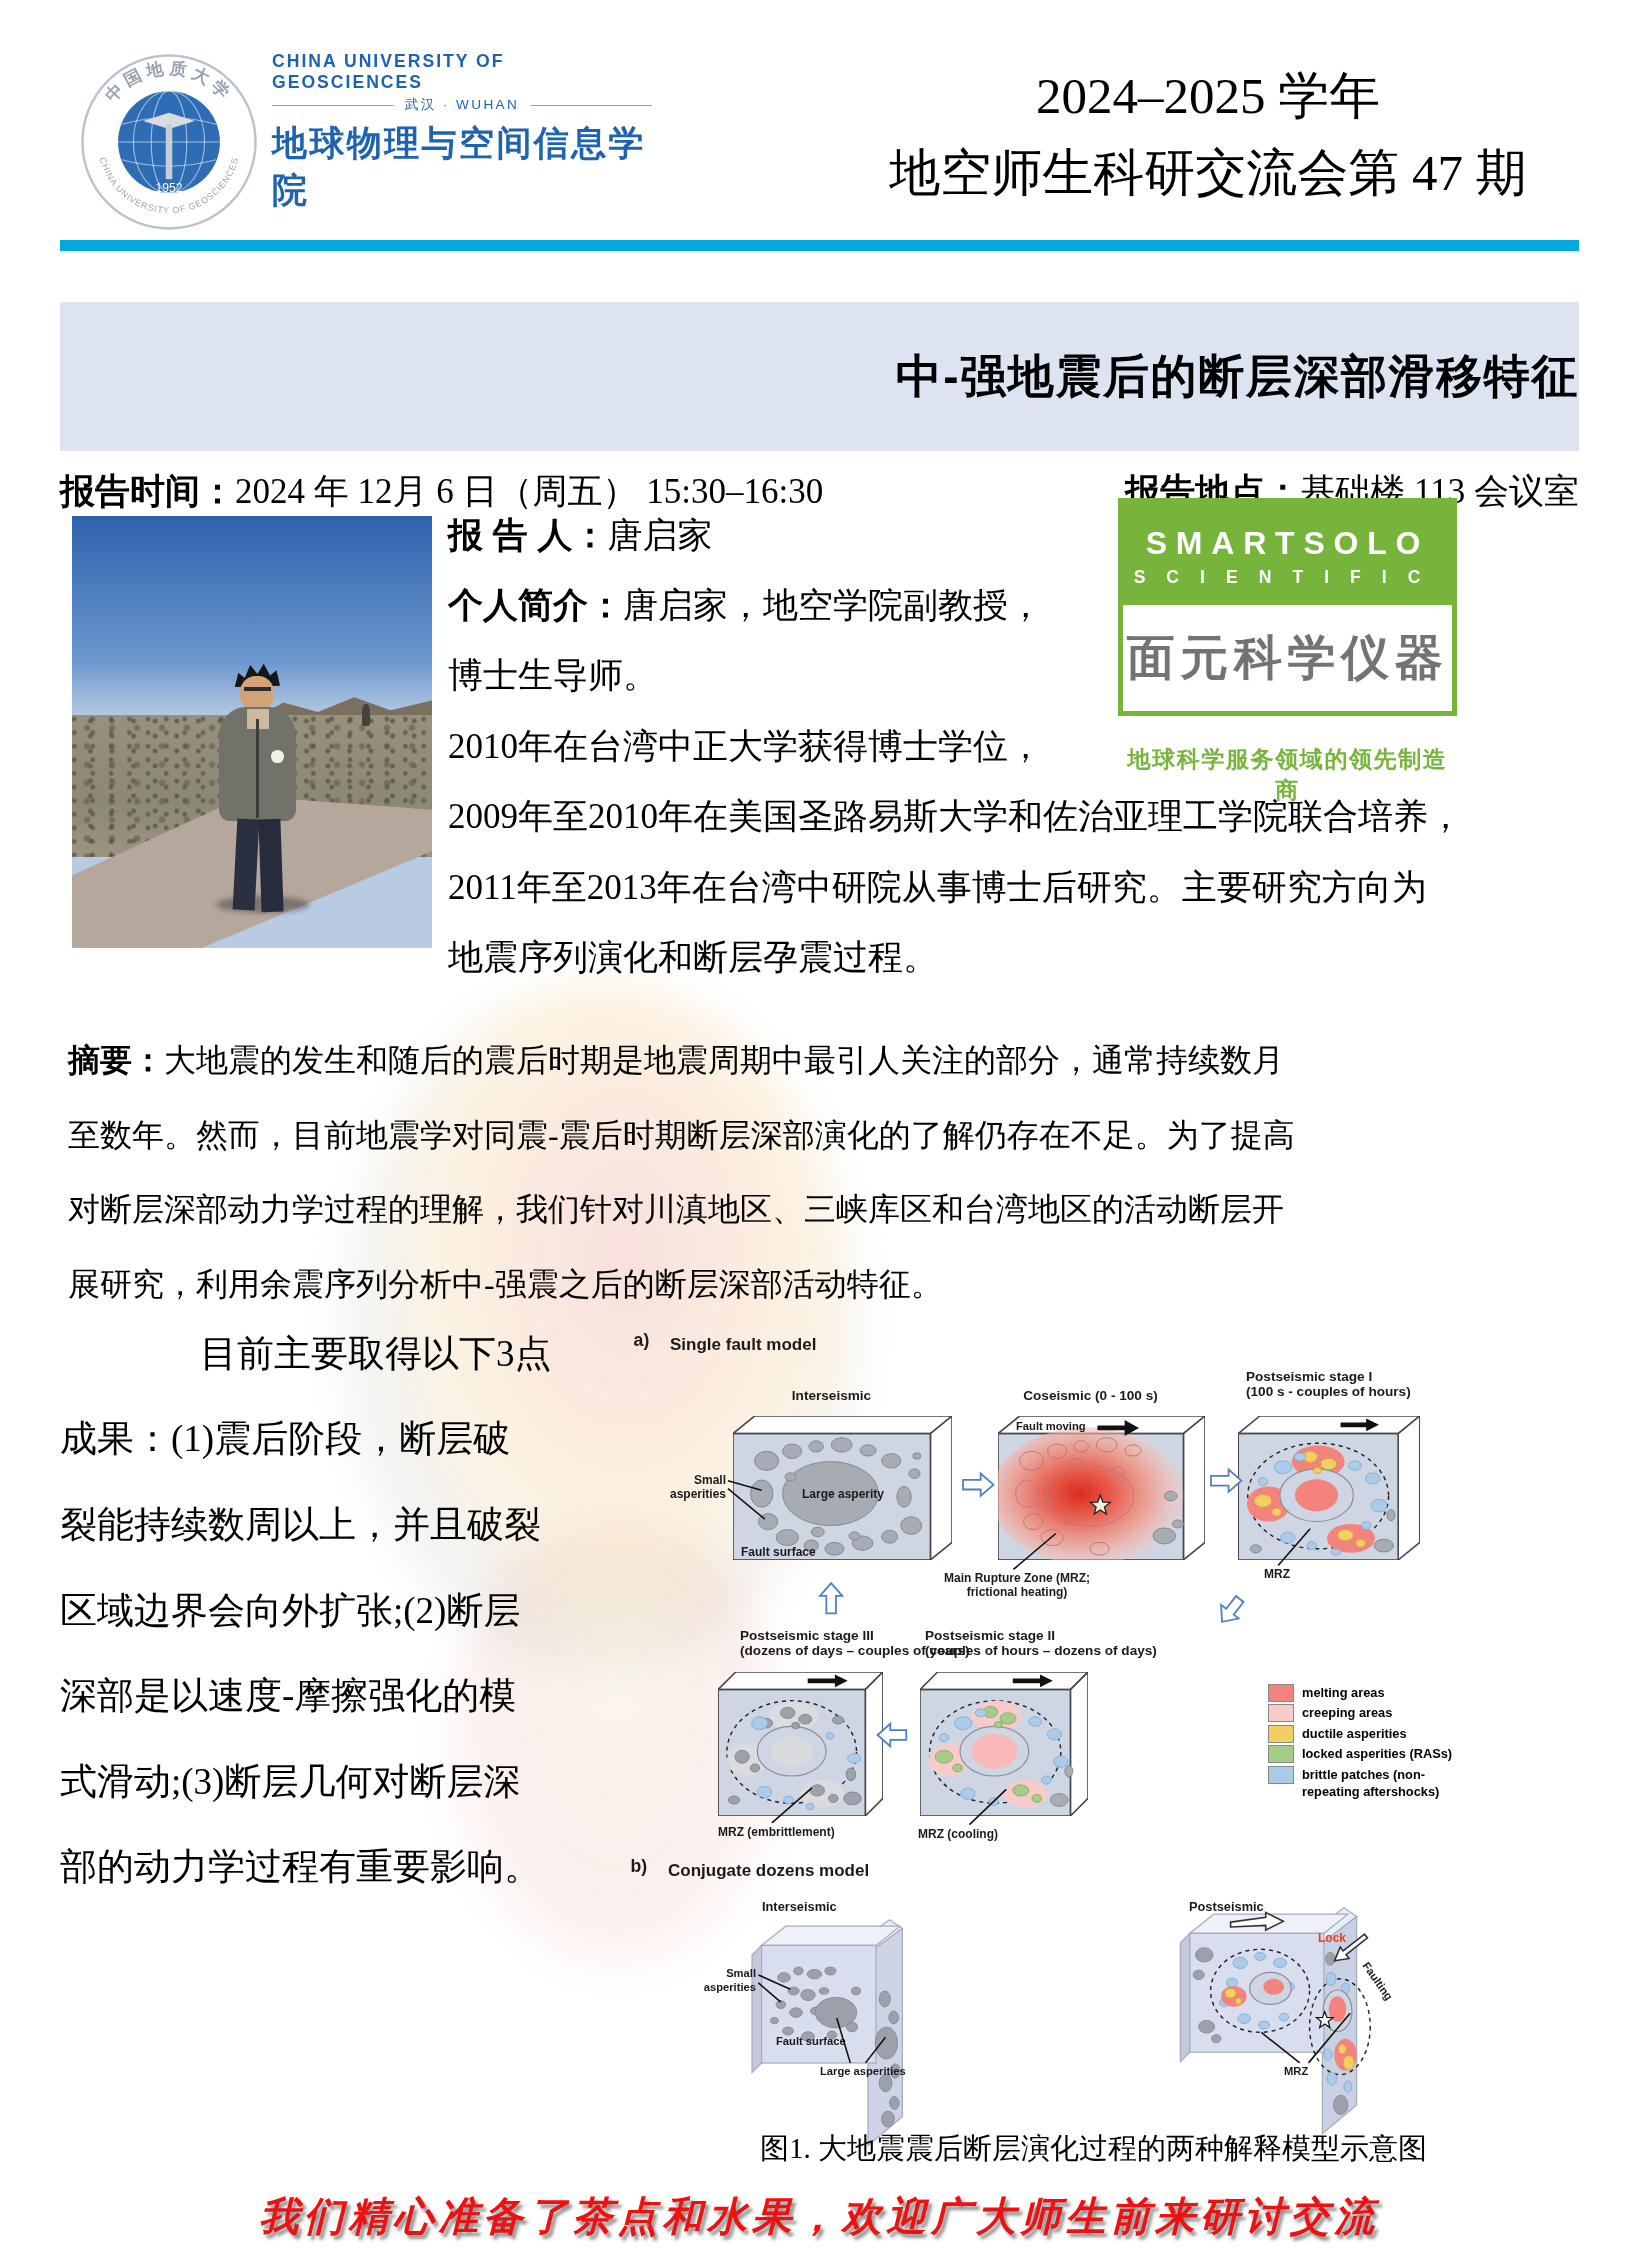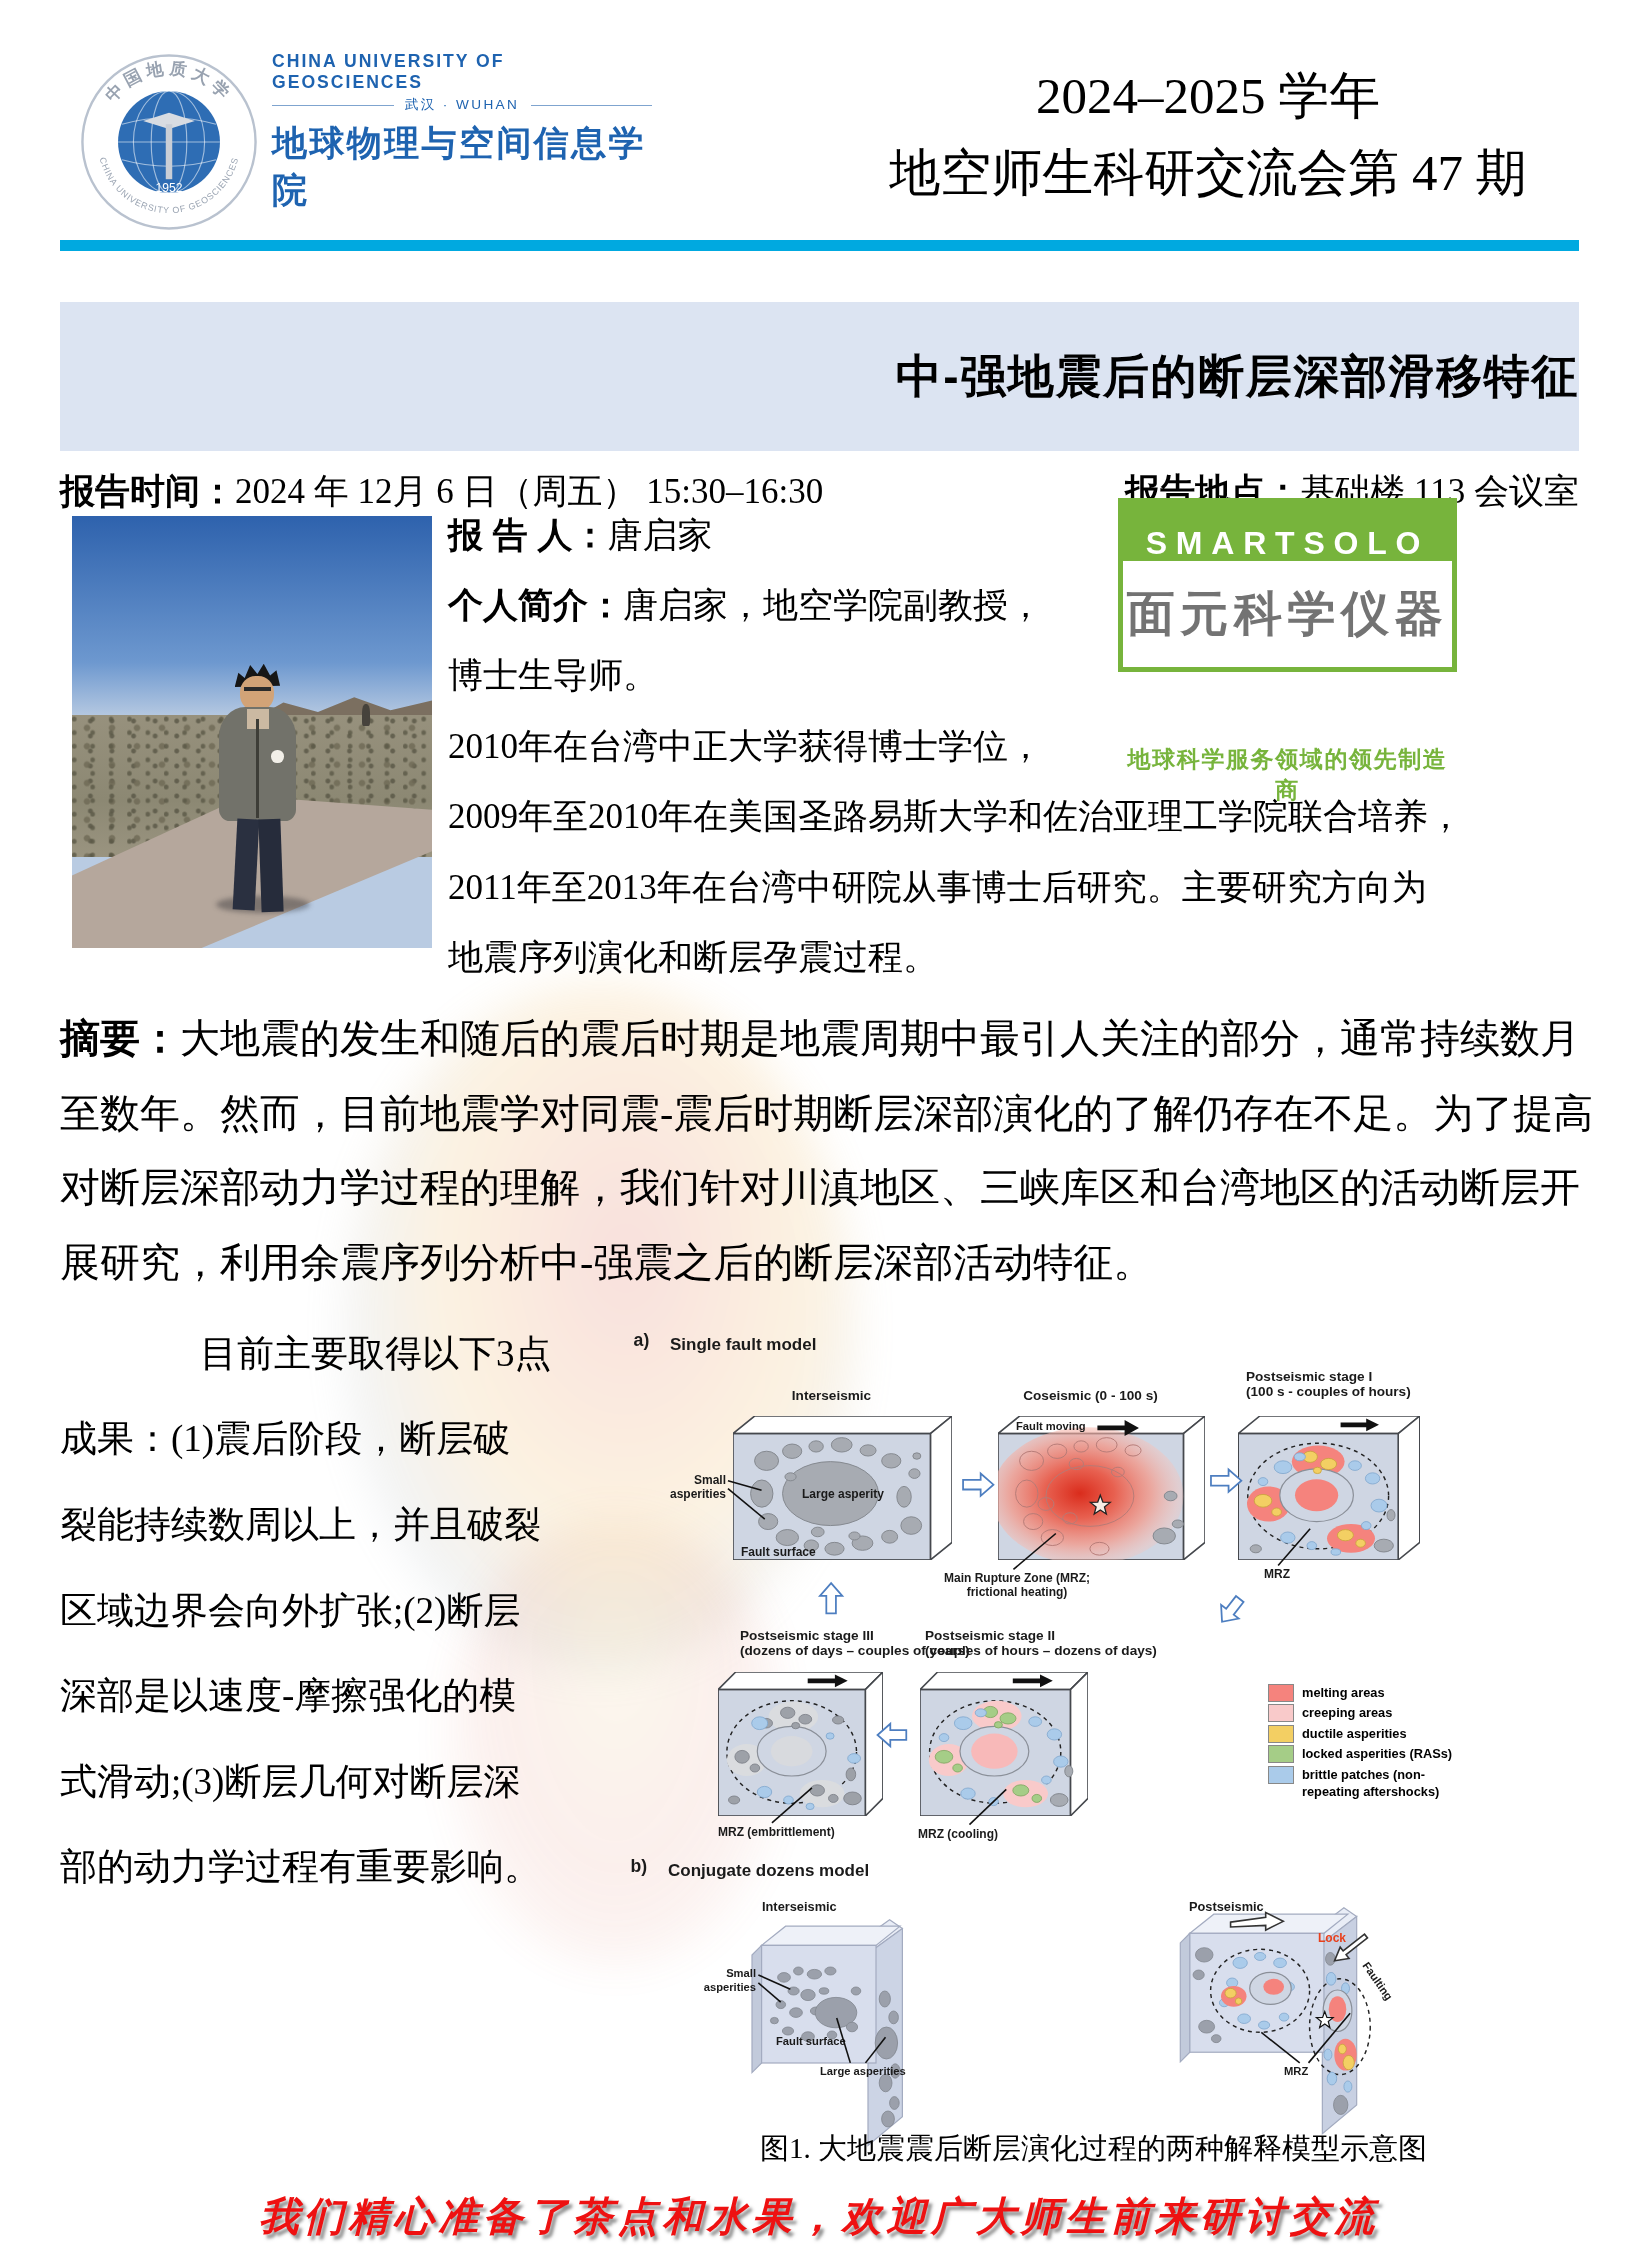--- a/index.html
+++ b/index.html
@@ -22,33 +22,33 @@
   #banner{left:60px;top:302px;width:1519px;height:149px;background:#dce4f2;
           display:flex;align-items:center;justify-content:flex-end;}
   #banner-title{font-size:46px;font-weight:bold;letter-spacing:1.6px;
           font-family:"Liberation Sans","DejaVu Sans",sans-serif;}
   #info-row{left:60px;top:468px;width:1519px;font-size:35px;}
   .info-label{font-weight:bold;font-family:"Liberation Sans","DejaVu Sans",sans-serif;}
   
   .bio-line{position:absolute;left:448px;font-size:35px;white-space:nowrap;}
   .bio-label{font-weight:bold;font-family:Liberation Sans, sans-serif;}
   
-  #sponsor-box{left:1118px;top:498px;width:339px;height:174px;background:#77b43c;}
+  #sponsor-box{left:1118px;top:498px;width:339px;height:218px;background:#77b43c;}
   #sp-brand{color:#fff;font-size:32px;font-weight:bold;letter-spacing:8.8px;text-align:center;margin-top:27px;
             font-family:"Liberation Sans","DejaVu Sans",sans-serif;}
   #sp-brand2{color:#fff;font-size:17.6px;font-weight:bold;letter-spacing:21px;text-align:center;margin-top:4.8px;
             font-family:"Liberation Sans","DejaVu Sans",sans-serif;}
   #sp-white{position:absolute;left:4.8px;right:4.8px;bottom:4.8px;height:106px;background:#fff;
             display:flex;align-items:center;justify-content:center;}
   #sp-cn{color:#737373;font-size:48px;font-weight:bold;letter-spacing:5.6px;
             font-family:"Liberation Sans","DejaVu Sans",sans-serif;}
   #sp-tagline{left:1118px;top:744px;width:339px;text-align:center;color:#77b43c;font-size:23px;font-weight:bold;
             letter-spacing:1.6px;font-family:"Liberation Sans","DejaVu Sans",sans-serif;}
   
-  .abs-line{position:absolute;left:60px;font-size:40px;white-space:nowrap;}
+  .abs-line{position:absolute;left:68px;font-size:32px;white-space:nowrap;margin-top:28px;}
   .res-line{position:absolute;left:60px;font-size:37px;white-space:nowrap;}
   
   #figure{left:624px;top:1319px;width:1014px;height:868px;}
   .fg-lab{position:absolute;font-family:"Liberation Sans","DejaVu Sans",sans-serif;color:#1a1a1a;}
   .panel-t{font-weight:bold;font-size:13.6px;}
   .small-t{font-size:12px;font-weight:bold;line-height:14.4px;}
   svg{display:block;}
   .bxw{fill:#ffffff;stroke:#45484d;stroke-width:2;}
   .bxf{fill:#cfd6e3;stroke:#45484d;stroke-width:2;}
   .gb{fill:#a7abb2;stroke:#83878d;stroke-width:1.2;}

